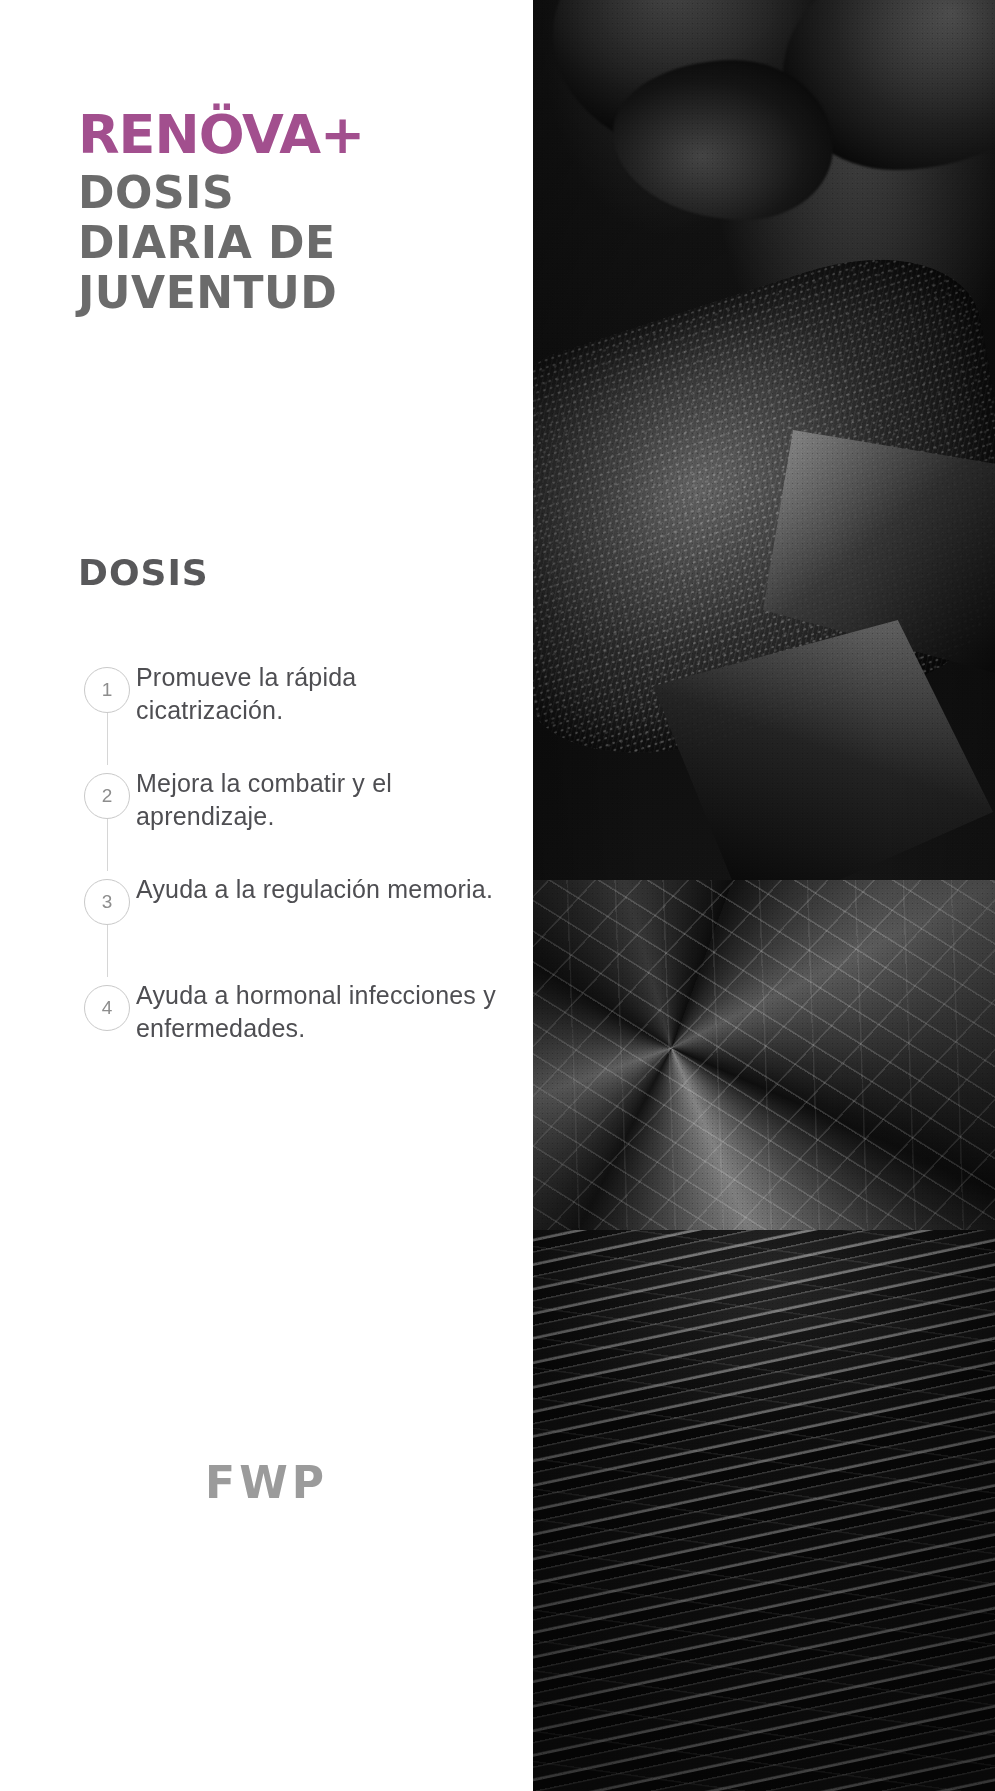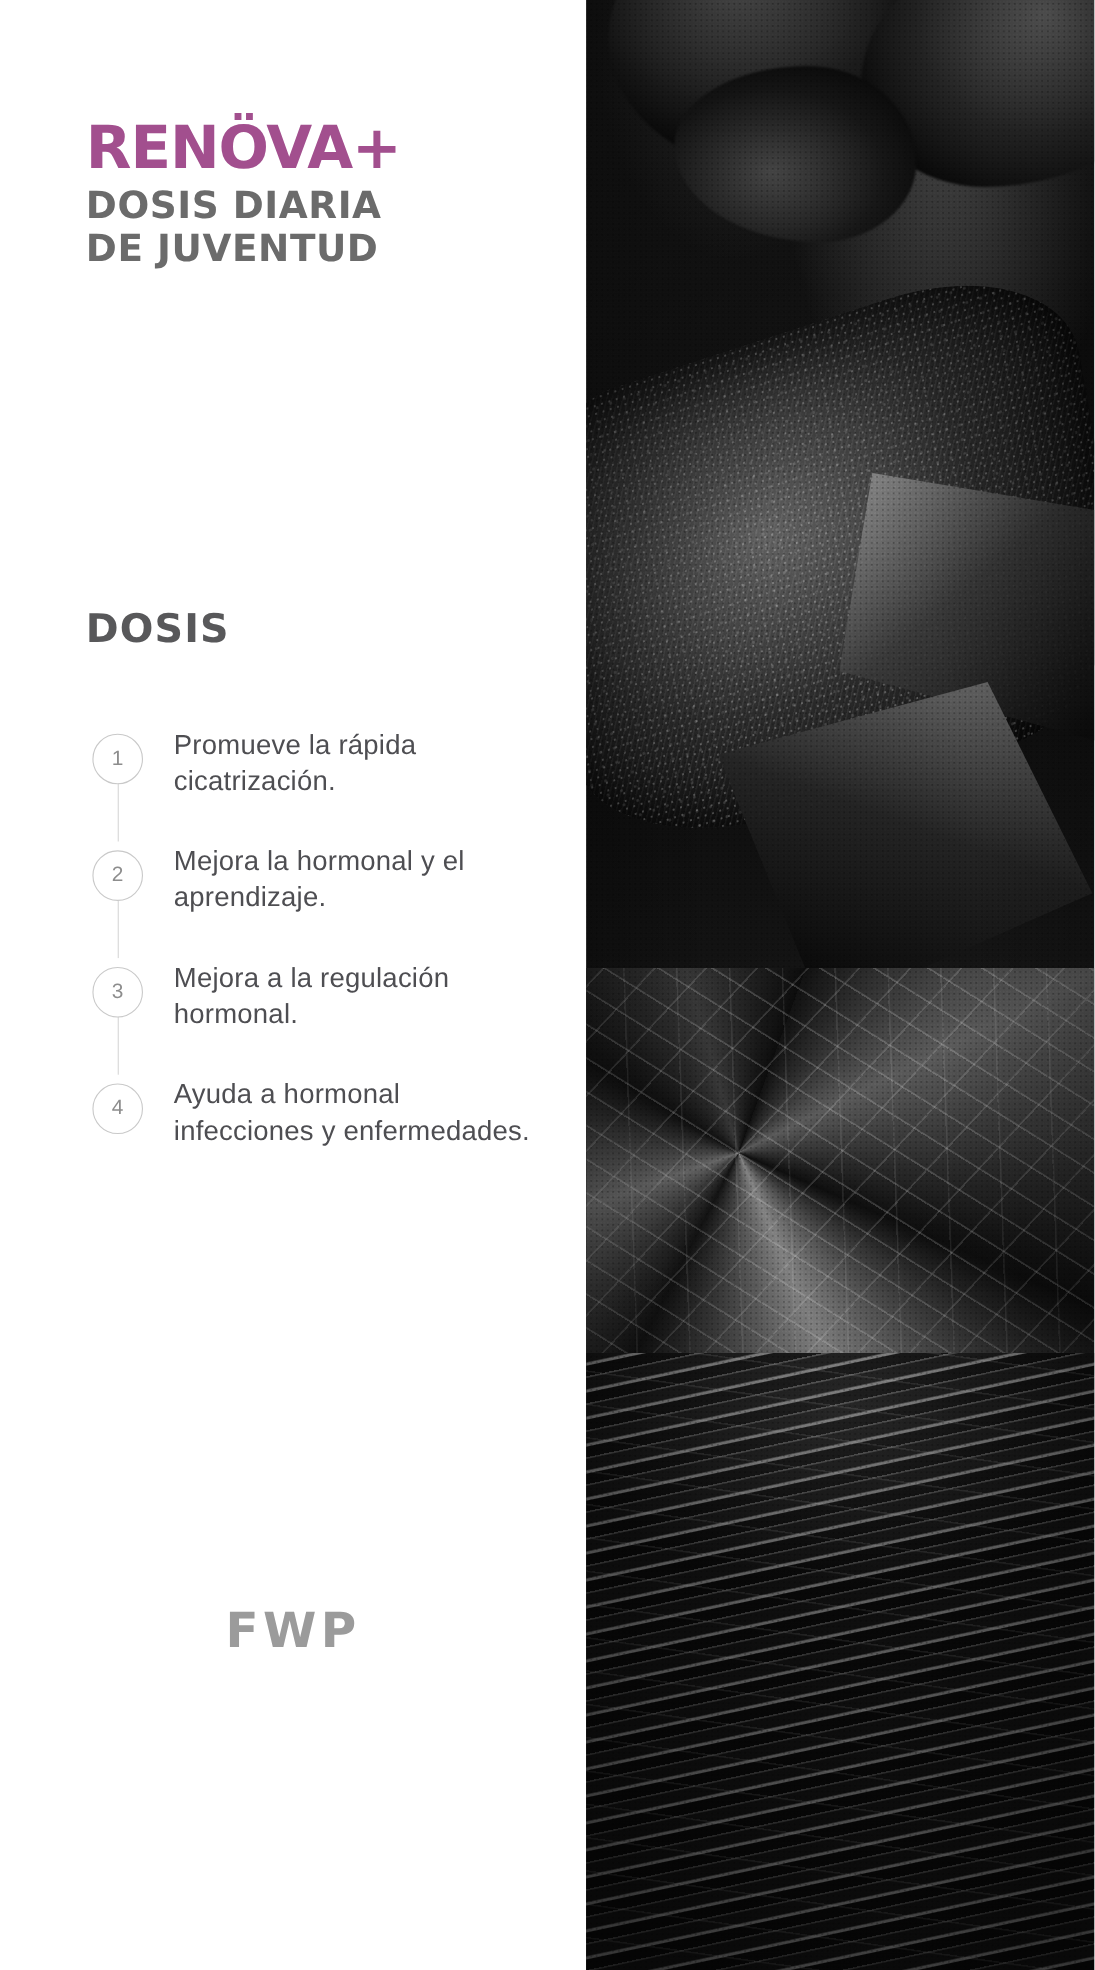--- a/index.html
+++ b/index.html
@@ -173,21 +173,21 @@
     font-size: 54px;
     letter-spacing: -1px;
     color: #a24f8e;
     line-height: 1;
     margin: 0;
     transform: scaleX(1.0);
   }
   .brand-sub {
     font-family: "DejaVu Sans", sans-serif;
     font-weight: 700;
-    font-size: 34px;
+    font-size: 44px;
     line-height: 1.14;
     color: #6b6b6b;
     margin: 6px 0 0 0;
     letter-spacing: 0.5px;
     max-width: 330px;
   }
   .section-title {
     position: absolute;
     top: 552px;
     left: 78px;
@@ -240,21 +240,20 @@
     position: absolute;
     left: 29px;
     top: 56px;
     width: 1.4px;
     height: 54px;
     background: #d6d6d6;
     z-index: 1;
   }
   .benefit:last-child .connector { display: none; }
   .benefit-text {
-    margin-left: 22px;
     font-family: "Liberation Sans", sans-serif;
     font-size: 25px;
     line-height: 1.32;
     color: #4e4e52;
     padding-top: 6px;
     letter-spacing: 0.2px;
   }
 
   .footer-logo {
     position: absolute;
@@ -294,29 +293,29 @@
           <div class="connector"></div>
         </div>
         <div class="benefit-text">Promueve la rápida cicatrización.</div>
       </div>
 
       <div class="benefit">
         <div class="bullet-wrap">
           <div class="bullet">2</div>
           <div class="connector"></div>
         </div>
-        <div class="benefit-text">Mejora la hormonal y el aprendizaje.</div>
+        <div class="benefit-text">Mejora la combatir y el aprendizaje.</div>
       </div>
 
       <div class="benefit">
         <div class="bullet-wrap">
           <div class="bullet">3</div>
           <div class="connector"></div>
         </div>
-        <div class="benefit-text">Mejora a la regulación hormonal.</div>
+        <div class="benefit-text">Ayuda a la regulación memoria.</div>
       </div>
 
       <div class="benefit">
         <div class="bullet-wrap">
           <div class="bullet">4</div>
 
         </div>
         <div class="benefit-text">Ayuda a hormonal infecciones y enfermedades.</div>
       </div>
 

